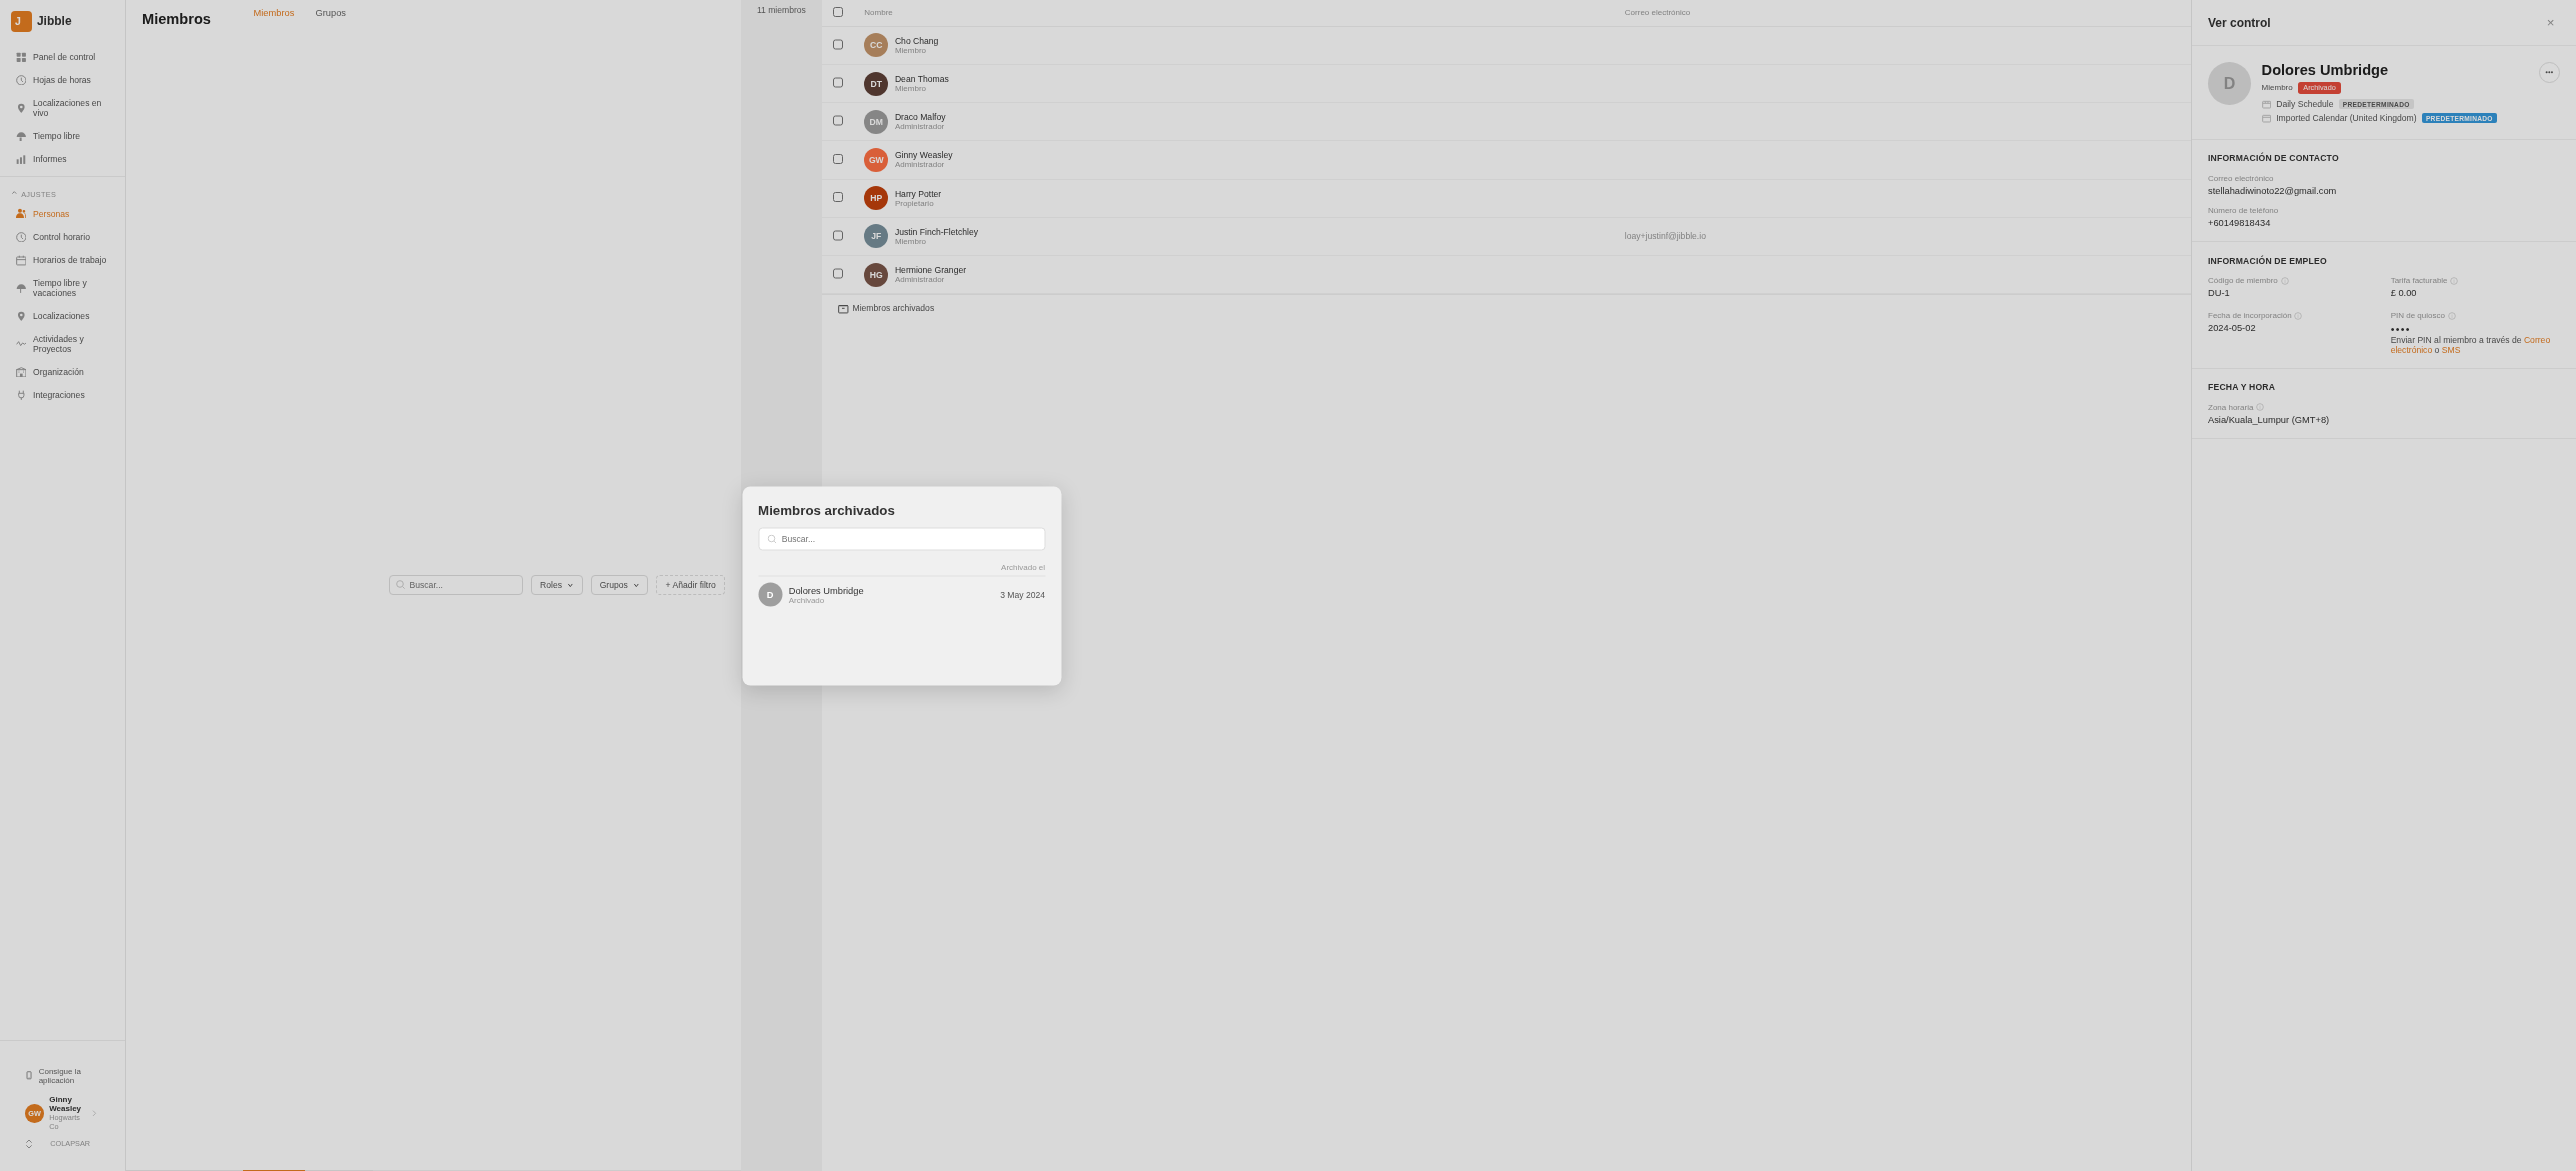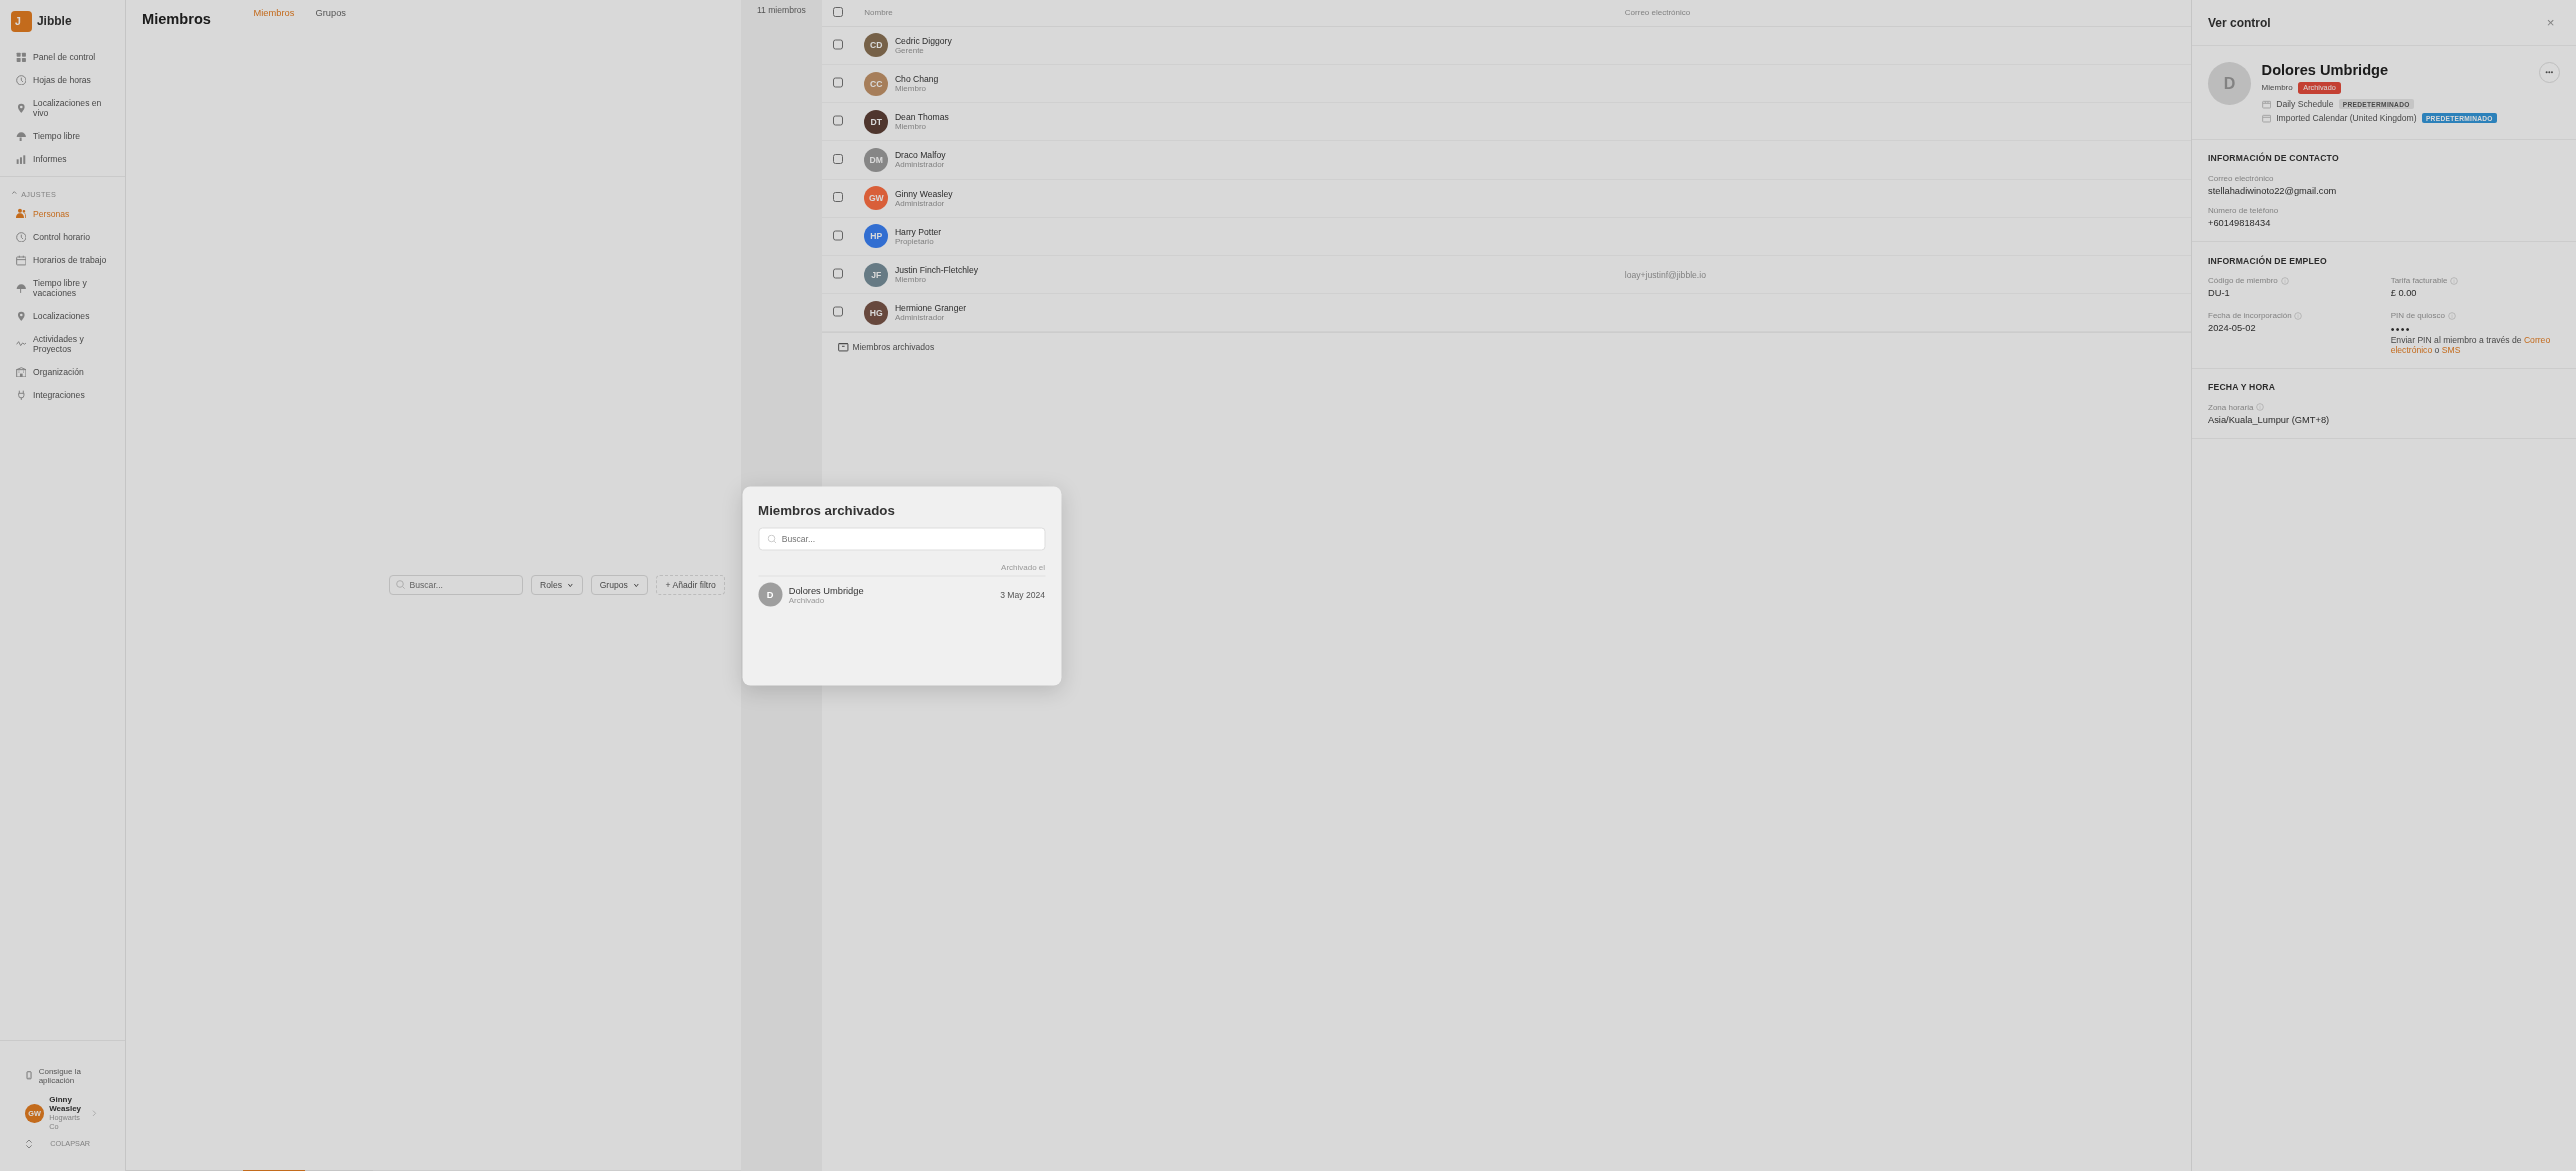--- a/index.html
+++ b/index.html
@@ -276,33 +276,20 @@
   <div class="table-container">
     <table class="table">
       <thead>
         <tr>
           <th style="width:26.6px;"><input type="checkbox" class="checkbox" style=""></th>
           <th>Nombre</th>
           <th>Correo electrónico</th>
         </tr>
       </thead>
       <tbody id="members-tbody">
-      <tr>
-    <td><input type="checkbox" class="checkbox" style=""></td>
-    <td>
-      <div class="member-cell">
-        <div class="avatar-placeholder" style="background:#8B7355;">CD</div>
-        <div>
-          <div class="member-name">Cedric Diggory</div>
-          <div class="member-role">Gerente</div>
-        </div>
-      </div>
-    </td>
-    <td style="color:#999;font-size:8.6px;"></td>
-  </tr>
           <tr>
     <td><input type="checkbox" class="checkbox" style=""></td>
     <td>
       <div class="member-cell">
         <div class="avatar-placeholder" style="background:#C4956A;">CC</div>
         <div>
           <div class="member-name">Cho Chang</div>
           <div class="member-role">Miembro</div>
         </div>
       </div>
@@ -345,21 +332,21 @@
           <div class="member-role">Administrador</div>
         </div>
       </div>
     </td>
     <td style="color:#999;font-size:8.6px;"></td>
   </tr>
           <tr>
     <td><input type="checkbox" class="checkbox" style=""></td>
     <td>
       <div class="member-cell">
-        <div class="avatar-placeholder" style="background:#3b82f6;">HP</div>
+        <div class="avatar-placeholder" style="background:#c2410c;">HP</div>
         <div>
           <div class="member-name">Harry Potter</div>
           <div class="member-role">Propietario</div>
         </div>
       </div>
     </td>
     <td style="color:#999;font-size:8.6px;"></td>
   </tr>
           <tr>
     <td><input type="checkbox" class="checkbox" style=""></td>

